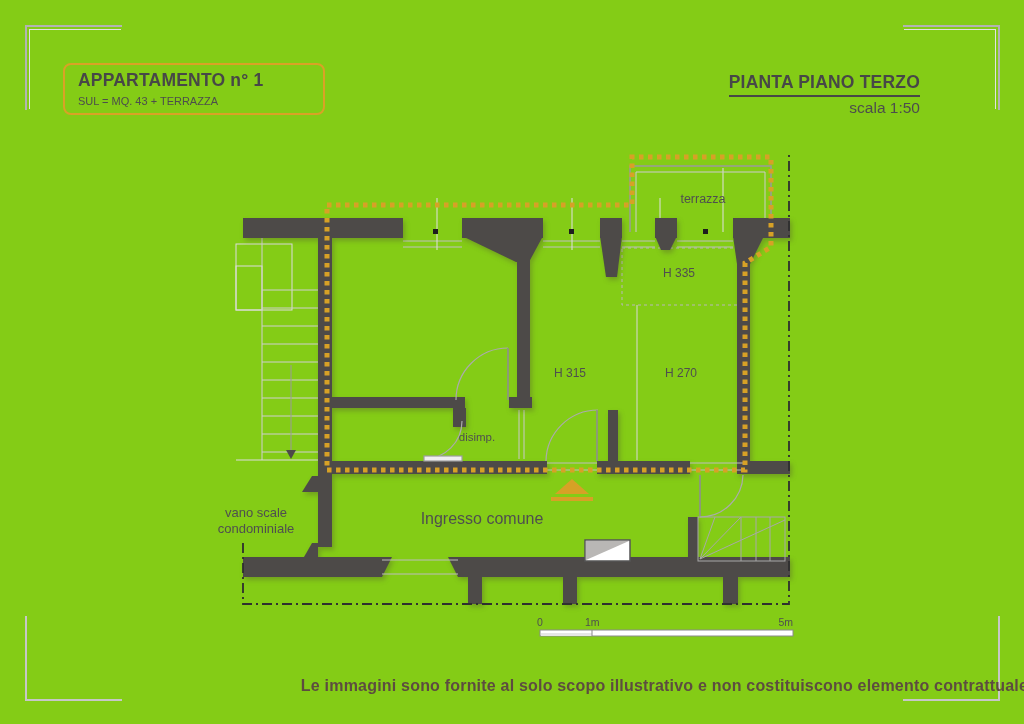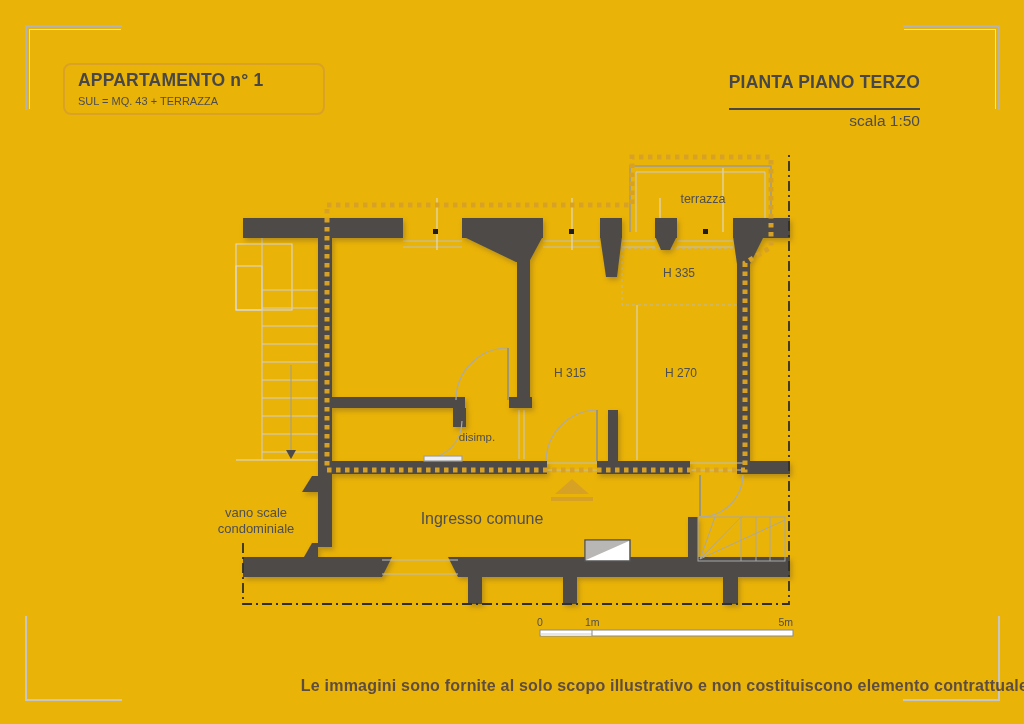--- a/index.html
+++ b/index.html
@@ -1,35 +1,35 @@
 <!DOCTYPE html>
 <html><head>
 <meta charset="utf-8">
 <style>
   html,body{margin:0;padding:0;background:#ffffff;}
-  #page{position:relative;width:1024px;height:724px;background:#eab308;overflow:hidden;
+  #page{position:relative;width:1024px;height:724px;background:#84cc16;overflow:hidden;
         font-family:"Liberation Sans", sans-serif;}
   
   .corner{position:absolute;}
   .c-tl{left:25px;top:25px;width:95px;height:83px;border-top:2px solid #b3b3b3;border-left:2px solid #b3b3b3;}
   .c-tl::before{content:"";position:absolute;left:2px;top:2px;width:91px;height:79px;border-top:1px solid #e2e2e2;border-left:1px solid #e2e2e2;}
   .c-tr{left:903px;top:25px;width:95px;height:83px;border-top:2px solid #b3b3b3;border-right:2px solid #b3b3b3;}
   .c-tr::before{content:"";position:absolute;right:2px;top:2px;width:91px;height:79px;border-top:1px solid #e2e2e2;border-right:1px solid #e2e2e2;}
   .c-bl{left:25px;top:616px;width:95px;height:83px;border-bottom:2px solid #c7c7c7;border-left:2px solid #c7c7c7;}
   .c-br{left:903px;top:616px;width:95px;height:83px;border-bottom:2px solid #c7c7c7;border-right:2px solid #c7c7c7;}
   
   .titlebox{position:absolute;left:63px;top:63px;width:262px;height:52px;
     border:2.5px solid #d9a226;border-radius:8px;padding:2px 0 0 13px;box-sizing:border-box;
     display:flex;flex-direction:column;justify-content:center;}
   .titlebox .l1{font-weight:bold;font-size:17.5px;color:#474747;letter-spacing:.2px;line-height:22px;}
   .titlebox .l2{font-size:11px;color:#4d4d4d;line-height:20px;}
   
   .planhead{position:absolute;right:104px;top:72px;text-align:right;}
   .planhead .t{font-weight:bold;font-size:17.5px;color:#474747;border-bottom:2px solid #474747;
-    padding-bottom:15px;letter-spacing:.2px;}
+    padding-bottom:2px;letter-spacing:.2px;}
   .planhead .s{font-size:15.5px;color:#4d4d4d;margin-top:2px;}
   
   .footer{position:absolute;left:4px;top:677px;width:100%;text-align:right;
     font-weight:bold;font-size:16px;color:#5d4c40;letter-spacing:.2px;}
   svg{position:absolute;left:0;top:0;}
   .walls{filter:drop-shadow(2px 3px 2.5px rgba(70,60,50,.30));}
   text{font-family:"Liberation Sans", sans-serif;fill:#4f4f4f;}
 </style>
 </head>
 <body>

